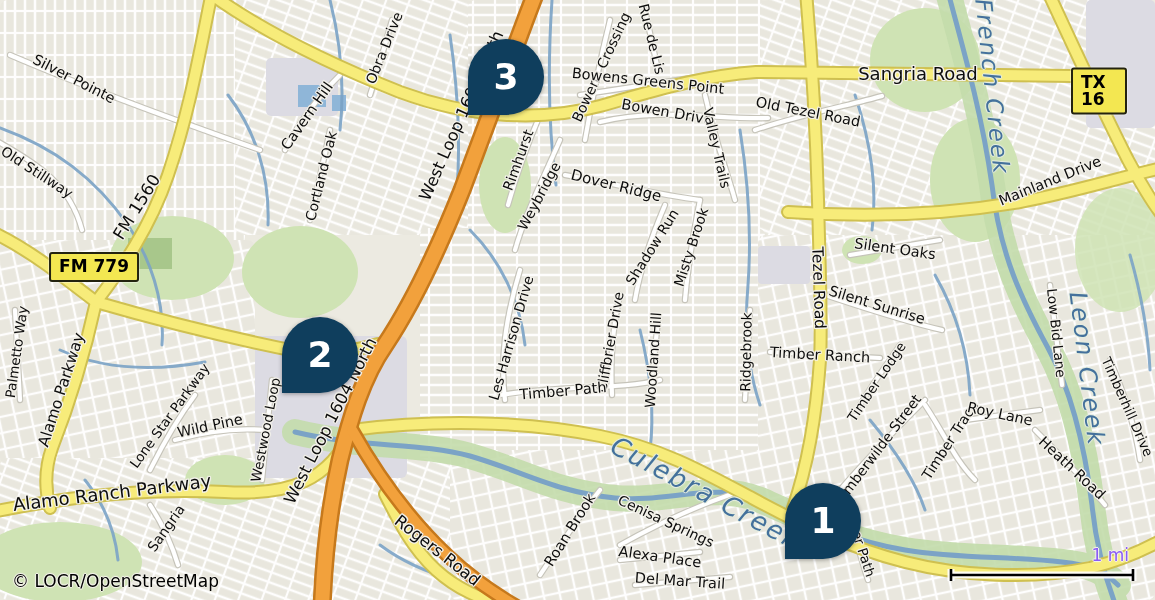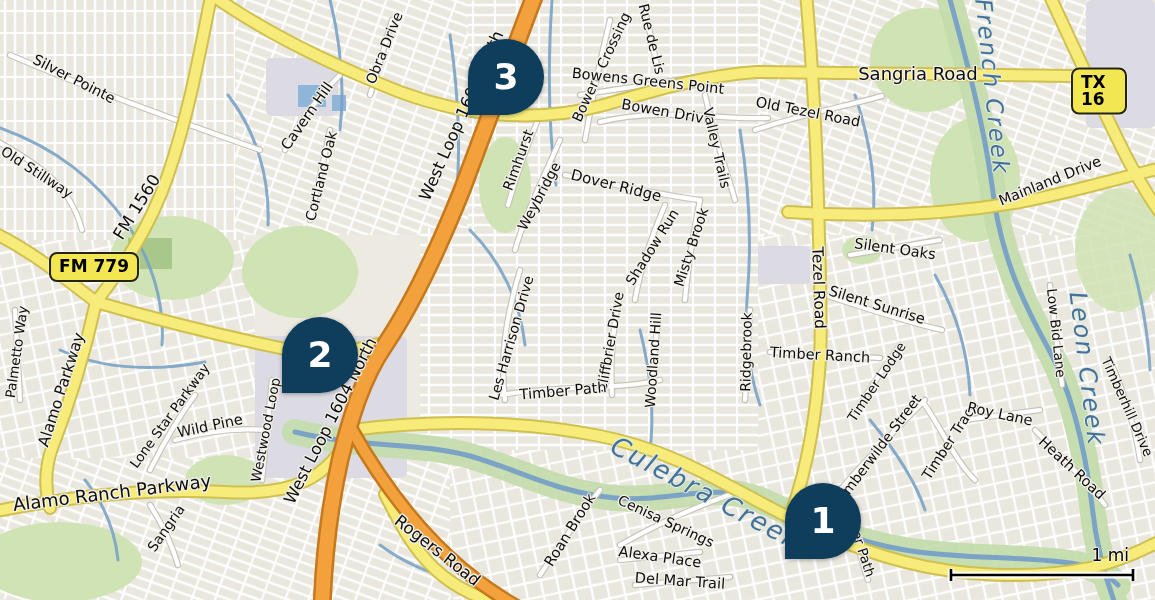--- a/index.html
+++ b/index.html
@@ -16,21 +16,21 @@
                 -1px -1px 0 #f3f1ea,1px 1px 0 #f3f1ea,1px -1px 0 #f3f1ea,-1px 1px 0 #f3f1ea,
                 0 0 3px #f3f1ea;
   }
   .lbl.water{
     color:#44719c;font-style:italic;letter-spacing:2px;
     text-shadow:-1px 0 0 #e4ecdf,1px 0 0 #e4ecdf,0 -1px 0 #e4ecdf,0 1px 0 #e4ecdf,0 0 3px #e4ecdf;
   }
   .badge{
     position:absolute;z-index:20;transform:translate(-50%,-50%);
     font-weight:bold;font-size:17px;line-height:1;padding:4px 8px 5px;
-    border-radius:8px;border:2px solid #23230f;
+    border-radius:3px;border:2px solid #23230f;
     box-shadow:0 0 0 1px rgba(255,255,255,.35);
   }
   .badge.yellow{background:#f3e751;color:#000;}
   .badge.navy{background:#2b4b96;color:#fff;border-color:#0e1d44;}
   .marker{
     position:absolute;z-index:40;width:76px;height:76px;
     border-radius:50% 50% 50% 0;background:#0f3e5d;
     transform:translate(-50%,-50%);
     display:flex;align-items:center;justify-content:center;
     filter:drop-shadow(0 1px 2px rgba(0,0,0,.35));
@@ -40,21 +40,21 @@
     color:#fff;font-weight:bold;font-size:36px;line-height:1;
     font-family:"DejaVu Sans",sans-serif;
   }
   .attribution{
     position:absolute;left:12px;bottom:9px;z-index:30;
     font-size:17px;color:#000;
     text-shadow:-1px 0 0 #f3f1ea,1px 0 0 #f3f1ea,0 -1px 0 #f3f1ea,0 1px 0 #f3f1ea,0 0 3px #f3f1ea;
   }
   .scalebar{position:absolute;right:18px;bottom:13px;z-index:30;width:190px;height:38px;}
   .scalebar .mi{
-    position:absolute;right:8px;top:-4px;font-size:17px;color:#000000;
+    position:absolute;right:8px;top:-4px;font-size:17px;color:#8b5cf6;
     text-shadow:-1px 0 0 #f3f1ea,1px 0 0 #f3f1ea,0 -1px 0 #f3f1ea,0 1px 0 #f3f1ea,0 0 3px #f3f1ea;
   }
 </style>
 </head>
 <body>
 
 <div class="map">
 
   <svg class="base" width="1155" height="600" viewBox="0 0 1155 600">
     <defs>
@@ -333,20 +333,21 @@
         <span style="color: rgb(255, 255, 255);">1</span>
       </div>
       <div class="marker" style="left: 320px; top: 355px; background: rgb(15, 62, 93);">
         <span style="color: rgb(255, 255, 255);">2</span>
       </div>
       <div class="marker" style="left: 506px; top: 77px; background: rgb(15, 62, 93);">
         <span style="color: rgb(255, 255, 255);">3</span>
       </div>
     </div>
 
+  <div class="attribution">© LOCR/OpenStreetMap</div>
 
   <div class="scalebar">
     <span class="mi">1 mi</span>
     <svg width="190" height="38">
       <path d="M4,32 V20 M186,32 V20 M4,26 H186" stroke="#ffffff" stroke-width="7" fill="none" opacity="0.9"></path>
       <path d="M4,32 V20 M186,32 V20 M4,26 H186" stroke="#000000" stroke-width="2.6" fill="none"></path>
     </svg>
   </div>
 
 </div>

